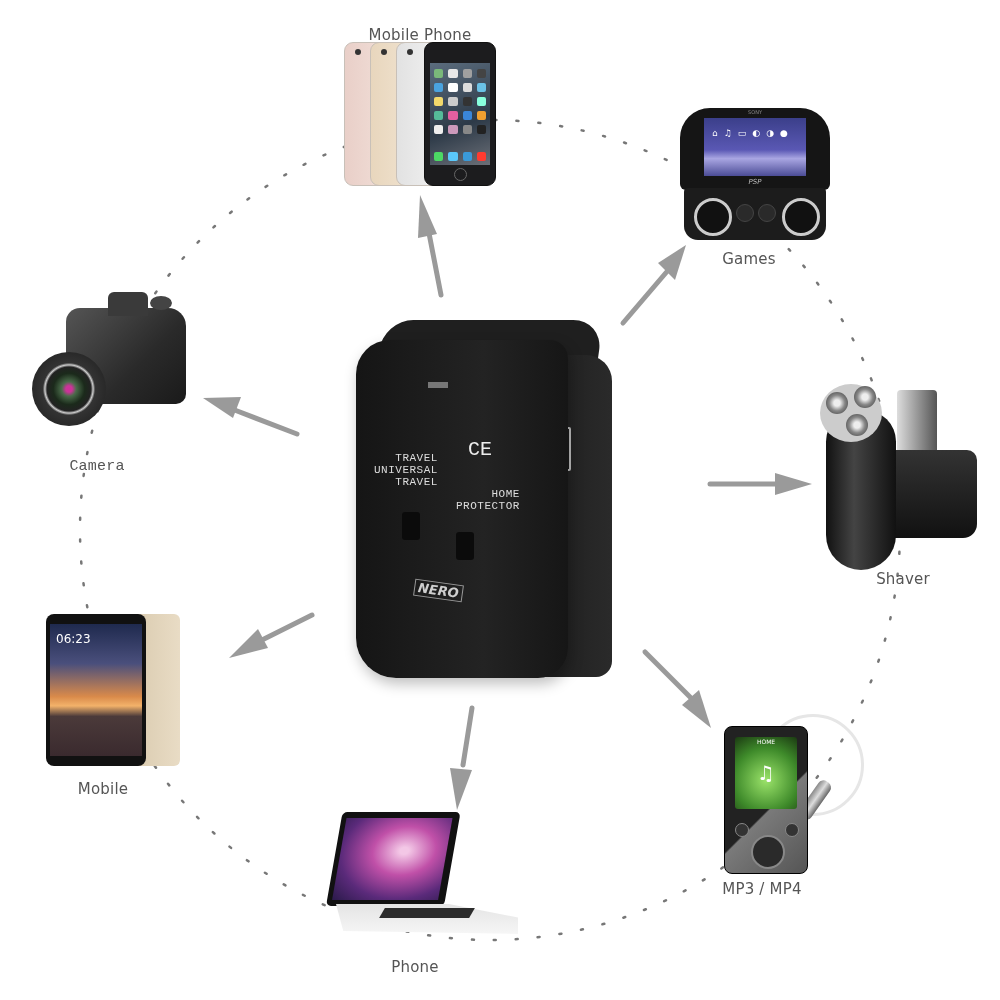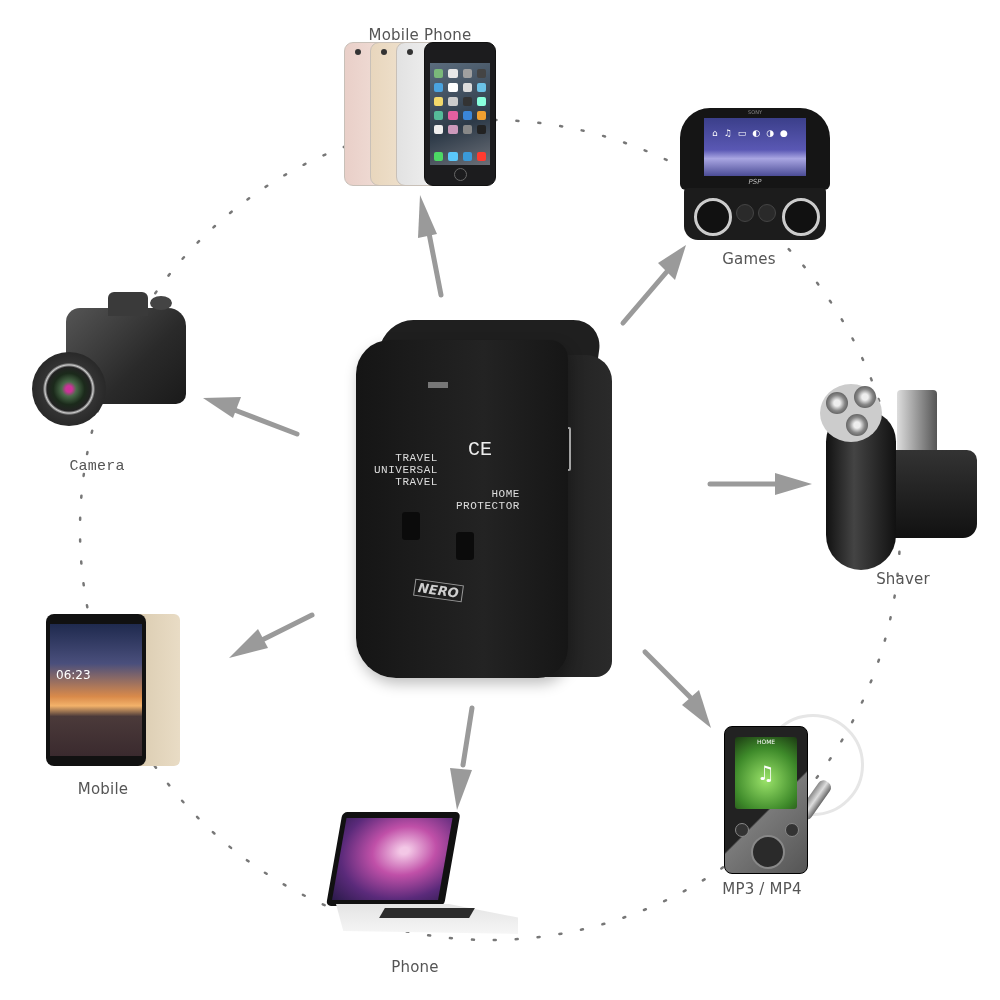--- a/index.html
+++ b/index.html
@@ -135,21 +135,21 @@
   <div class="abs" style="left:14px;top:12px;width:22px;height:22px;border-radius:50%;background:radial-gradient(circle,#eee 20%,#888 50%,#333);"></div>
   <div class="abs" style="left:42px;top:6px;width:22px;height:22px;border-radius:50%;background:radial-gradient(circle,#eee 20%,#888 50%,#333);"></div>
   <div class="abs" style="left:34px;top:34px;width:22px;height:22px;border-radius:50%;background:radial-gradient(circle,#eee 20%,#888 50%,#333);"></div>
 </div>
 <div class="label" style="left:903px;top:570px;">Shaver</div>
 
 <div class="abs" style="left:46px;top:612px;width:140px;height:158px;">
   <div class="abs" style="left:82px;top:2px;width:52px;height:152px;background:linear-gradient(90deg,#d8c9ad,#e9dcc5);border-radius:6px;"></div>
   <div class="abs" style="left:0;top:2px;width:100px;height:152px;background:#111;border-radius:8px;">
     <div class="abs" style="left:4px;top:10px;width:92px;height:132px;background:linear-gradient(180deg,#1f2a4e,#4a4f7c 30%,#d98a4a 55%,#f3b26a 62%,#4b3a3a 70%,#3a2a2e);">
-      <div class="abs" style="left:6px;top:8px;color:#fff;font-size:12px;margin-top:36px;">06:23</div>
+      <div class="abs" style="left:6px;top:8px;color:#fff;font-size:12px;">06:23</div>
     </div>
   </div>
 </div>
 <div class="label" style="left:103px;top:780px;">Mobile</div>
 
 <div class="abs" style="left:322px;top:808px;width:200px;height:130px;">
   <div class="abs" style="left:4px;top:4px;width:118px;height:94px;background:#111;border-radius:5px;transform:skewX(-10deg);transform-origin:bottom left;">
     <div class="abs" style="left:5px;top:6px;width:106px;height:82px;background:radial-gradient(ellipse at 60% 40%,#f3c7e6 5%,#c050a8 35%,#5a2a7a 70%,#2a1a4a);"></div>
   </div>
   <div class="abs" style="left:14px;top:96px;width:182px;height:30px;background:linear-gradient(180deg,#e4e4e4,#f6f6f6);clip-path:polygon(0 0,62% 0,100% 45%,100% 100%,4% 90%);"></div>

